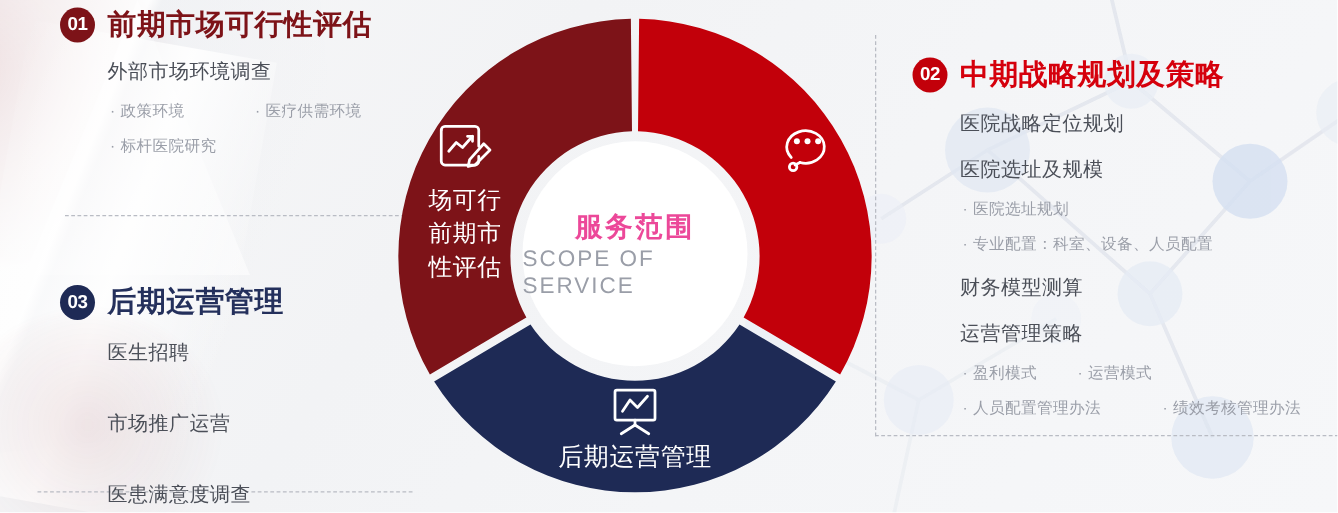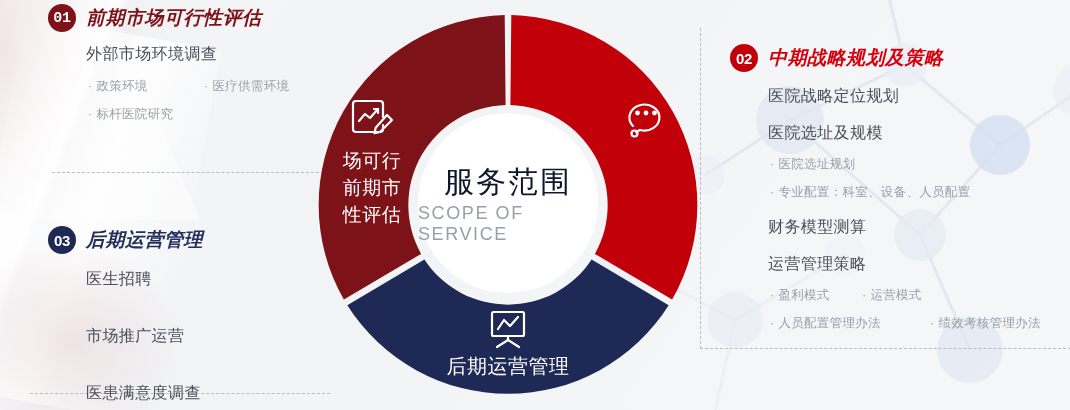--- a/index.html
+++ b/index.html
@@ -129,30 +129,29 @@
     border-radius: 50%;
     color: #ffffff;
     font-size: 15px;
     font-weight: bold;
     display: flex;
     align-items: center;
     justify-content: center;
     letter-spacing: -0.3px;
     flex: 0 0 auto;
   }
-  .badge.maroon { background: #7d1318; font-family: Liberation Mono, monospace; }
+  .badge.maroon { background: #7d1318; }
   .badge.red    { background: #c2000a; }
   .badge.navy   { background: #1e2a55; }
 
   .head-title {
-    font-size: 19px;
+    font-size: 23px;
     font-weight: 600;
     letter-spacing: 0.5px;
     white-space: nowrap;
-    font-style: italic;
   }
   .head-title.maroon { color: #7d1318; }
   .head-title.red    { color: #d5000c; }
   .head-title.navy   { color: #24305c; }
 
   .sub-main {
     font-size: 16px;
     color: #4b4f58;
     white-space: nowrap;
     letter-spacing: 0.4px;
@@ -228,24 +227,24 @@
     width: 180px;
     height: 180px;
     border-radius: 50%;
     background: #ffffff;
     display: flex;
     flex-direction: column;
     align-items: center;
     justify-content: center;
   }
   .center-cn {
-    font-size: 30px;
-    color: #0f172a;
+    font-size: 22px;
+    color: #ec4899;
     letter-spacing: 2px;
-    font-weight: 400;
+    font-weight: 700;
   }
   .center-en {
     margin-top: 0;
     font-size: 18px;
     color: #9a9ea8;
     letter-spacing: 1.6px;
   }
 </style>
 </head>
 <body>

